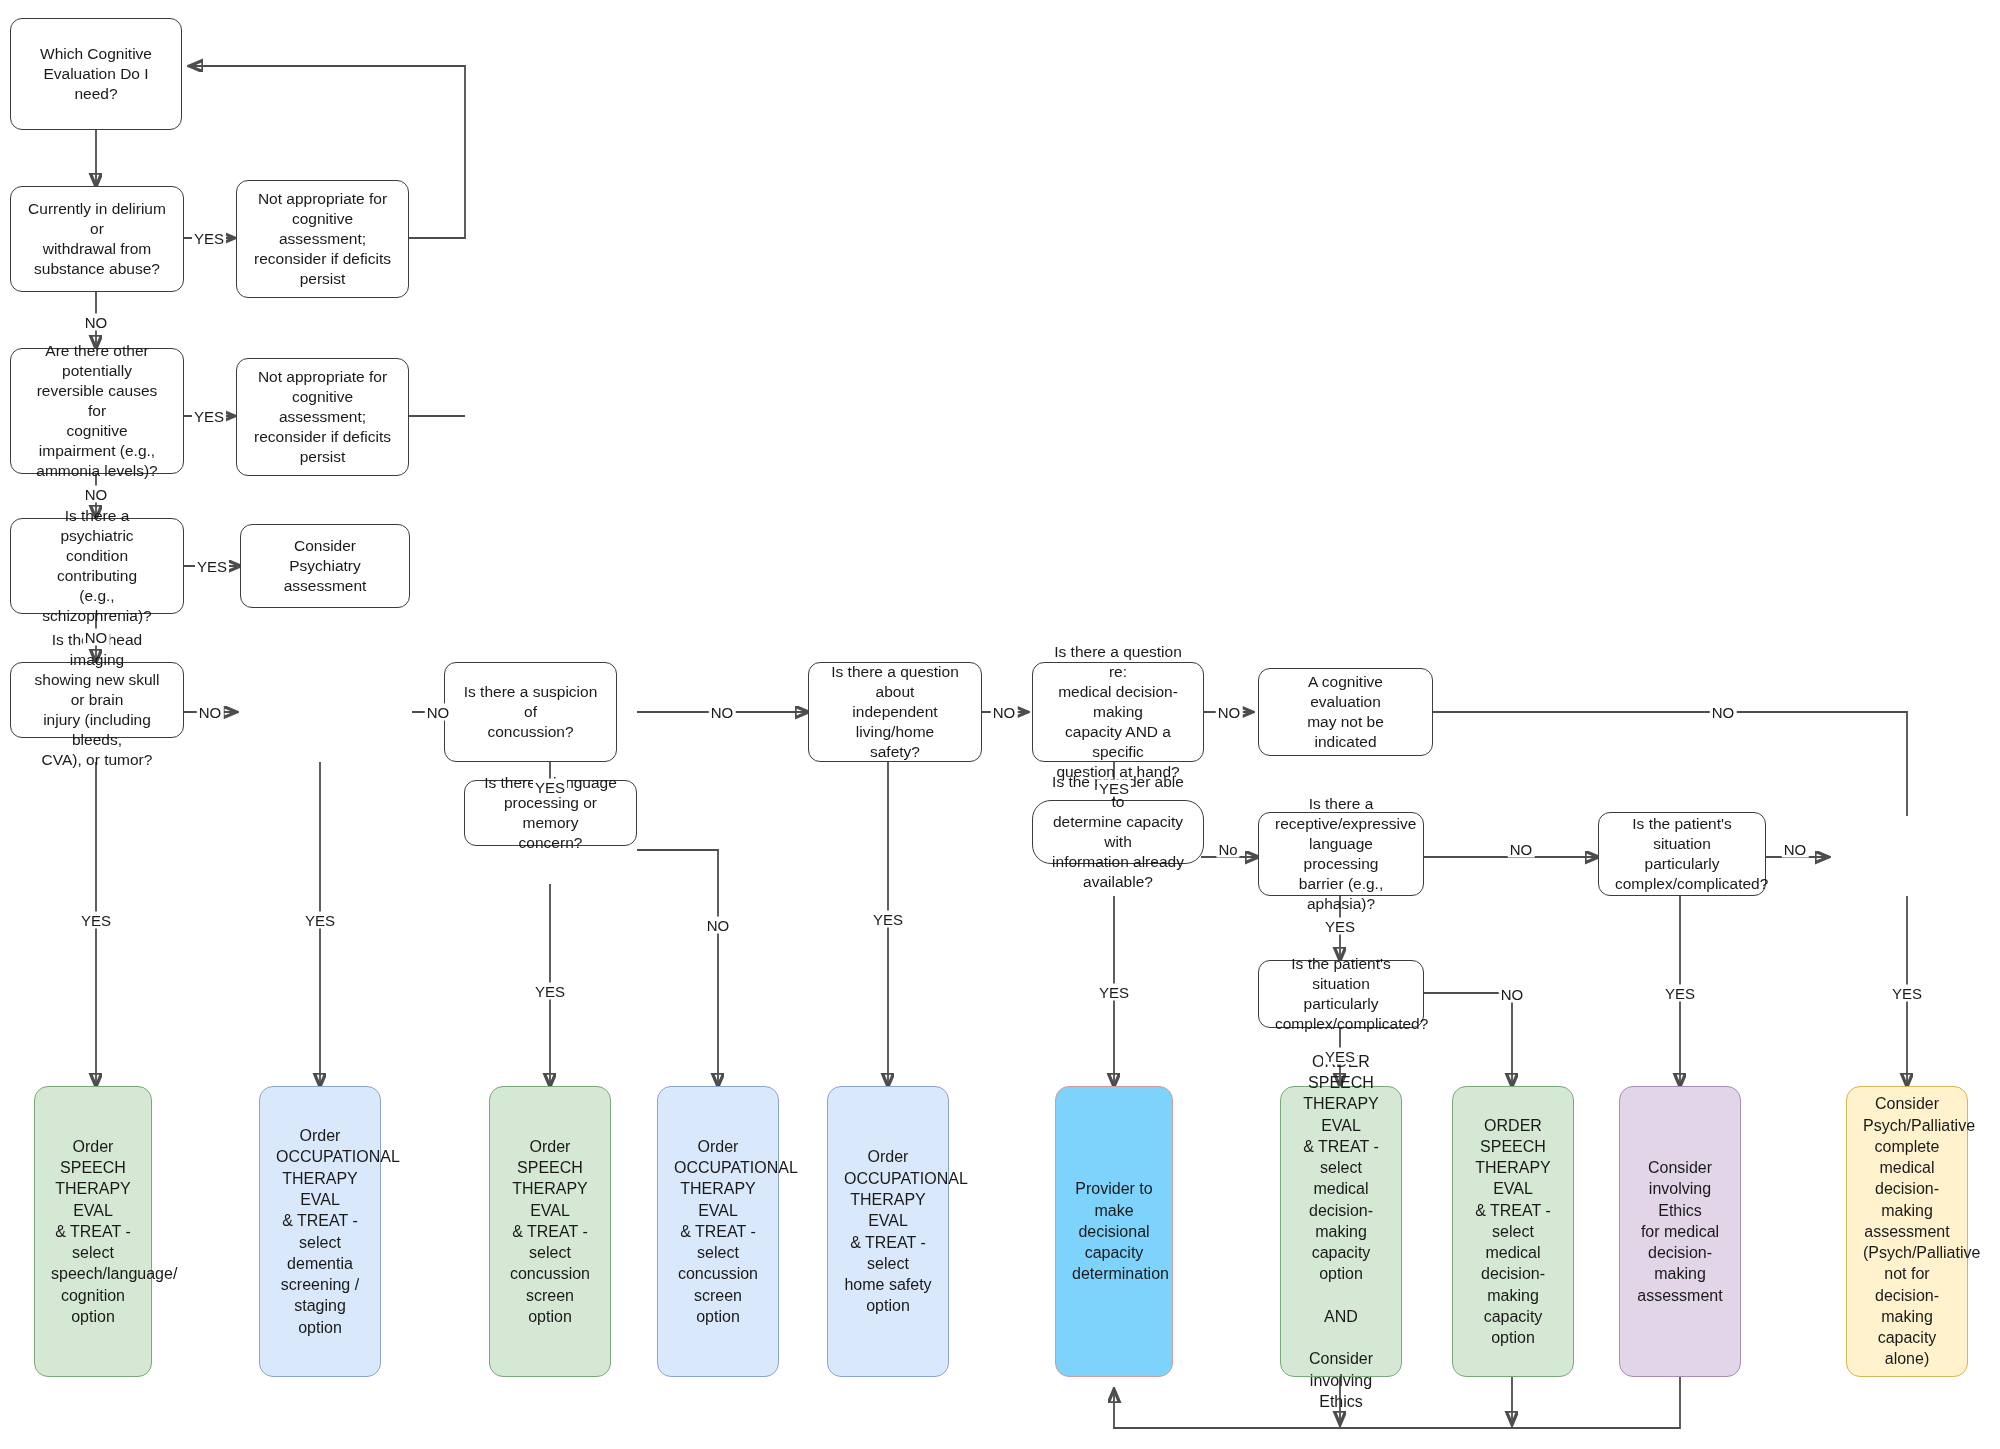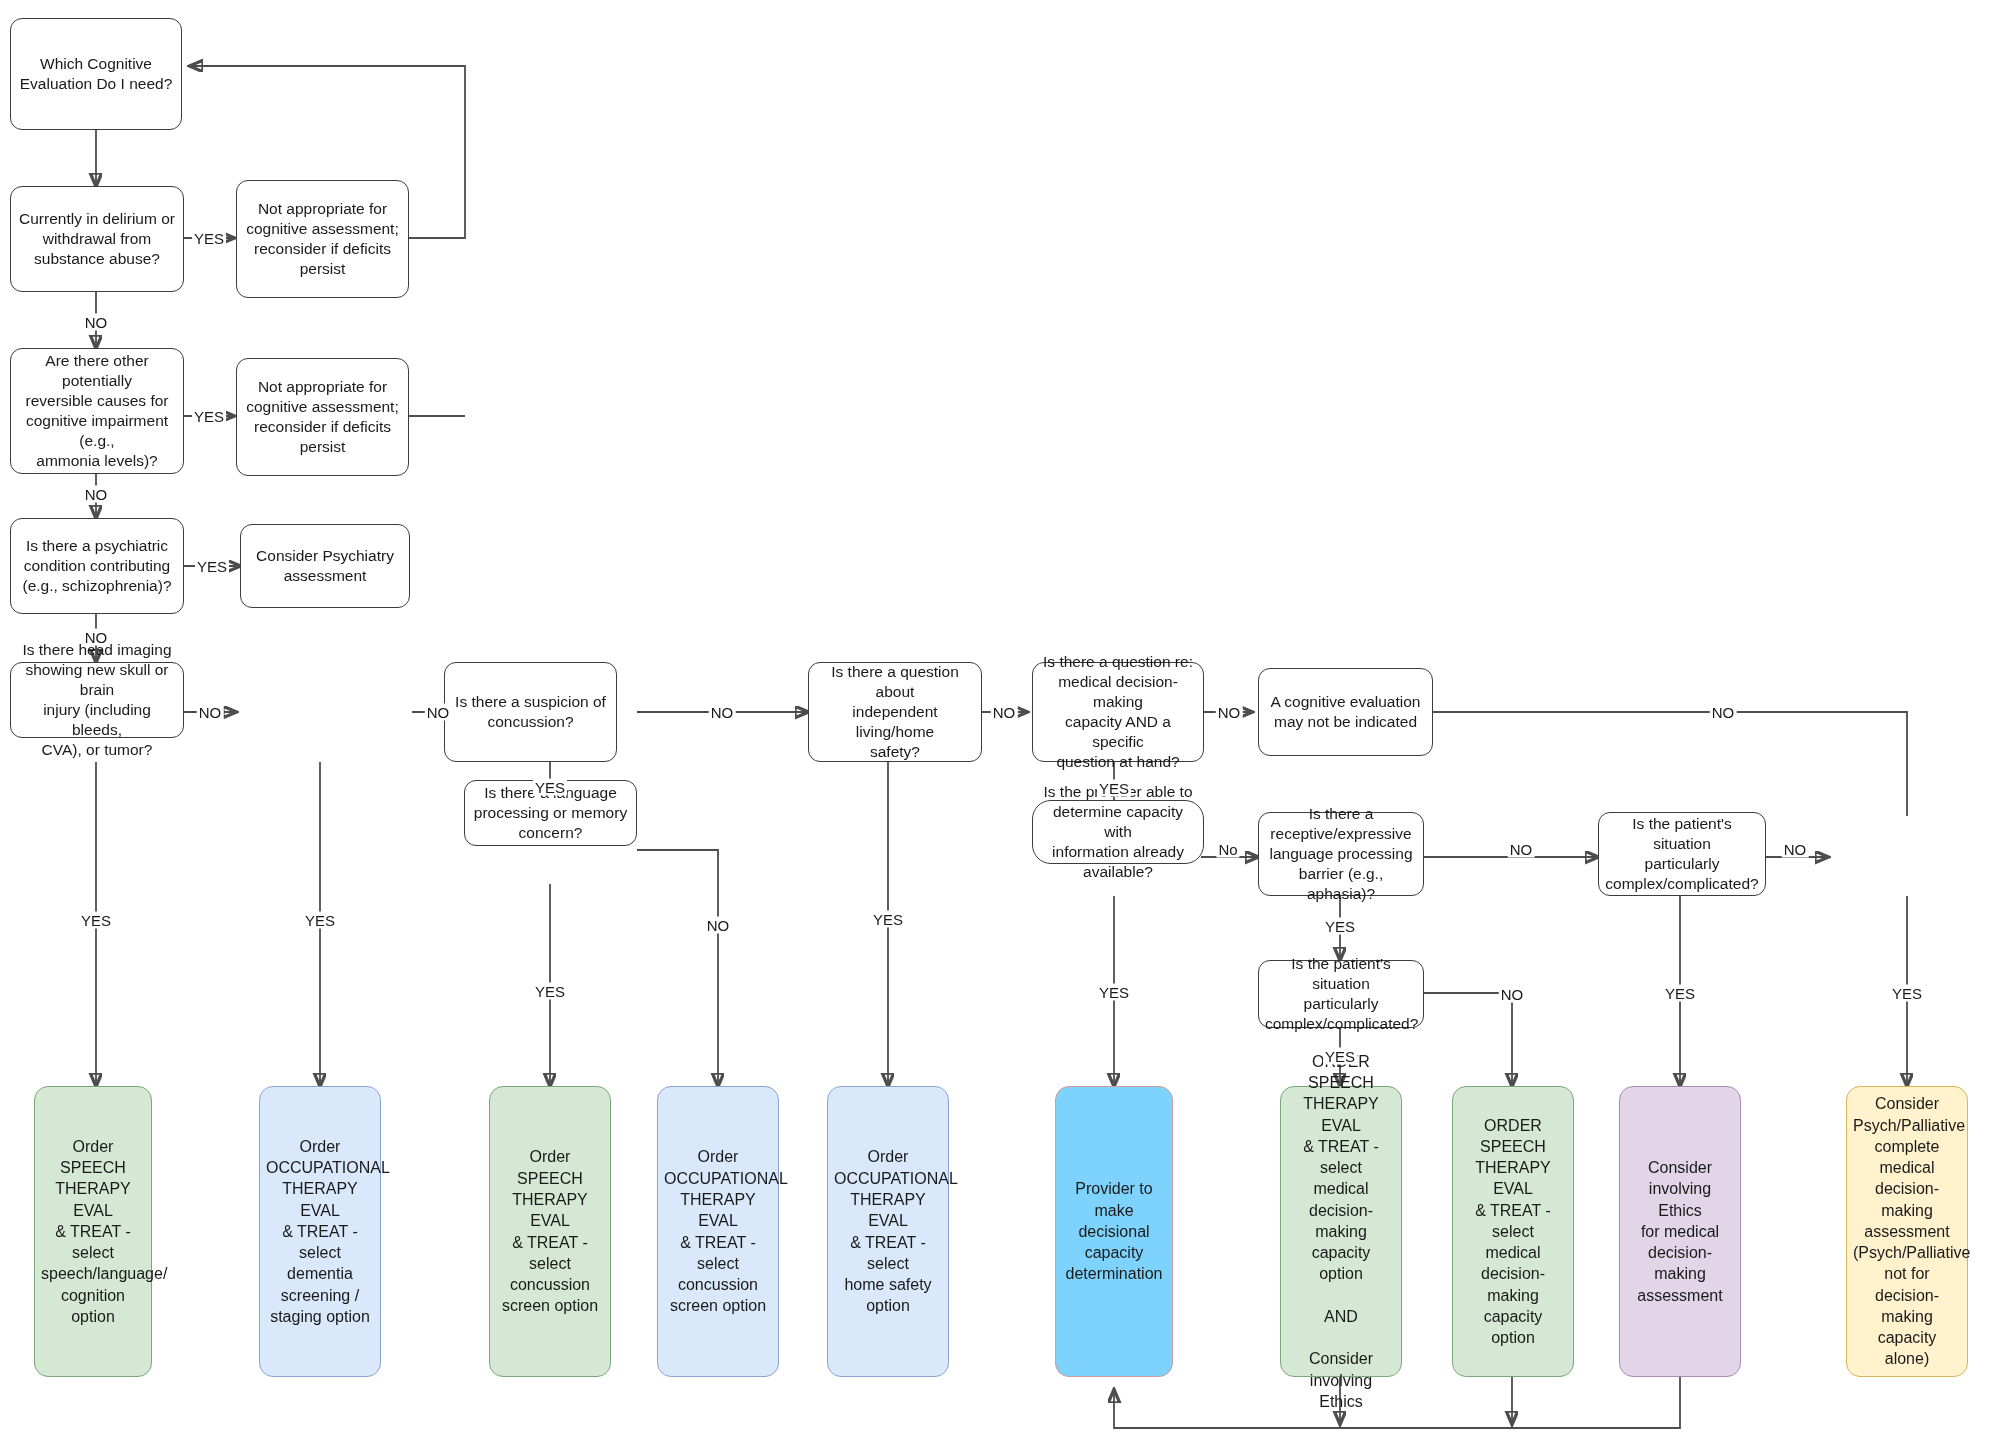--- a/index.html
+++ b/index.html
@@ -21,21 +21,21 @@
   .node {
     position: absolute;
     box-sizing: border-box;
     border: 1.6px solid #3c3c3c;
     border-radius: 12px;
     background: #ffffff;
     display: flex;
     align-items: center;
     justify-content: center;
     text-align: center;
-    padding: 6px 6px;
+    padding: 6px 16px;
     font-size: 15.5px;
     line-height: 1.3;
     color: #1a1a1a;
   }
   .node .txt { width: 100%; white-space: pre-line; }
   .term {
     border-width: 1.5px;
     border-radius: 14px;
     font-size: 16px;
     line-height: 1.33;

